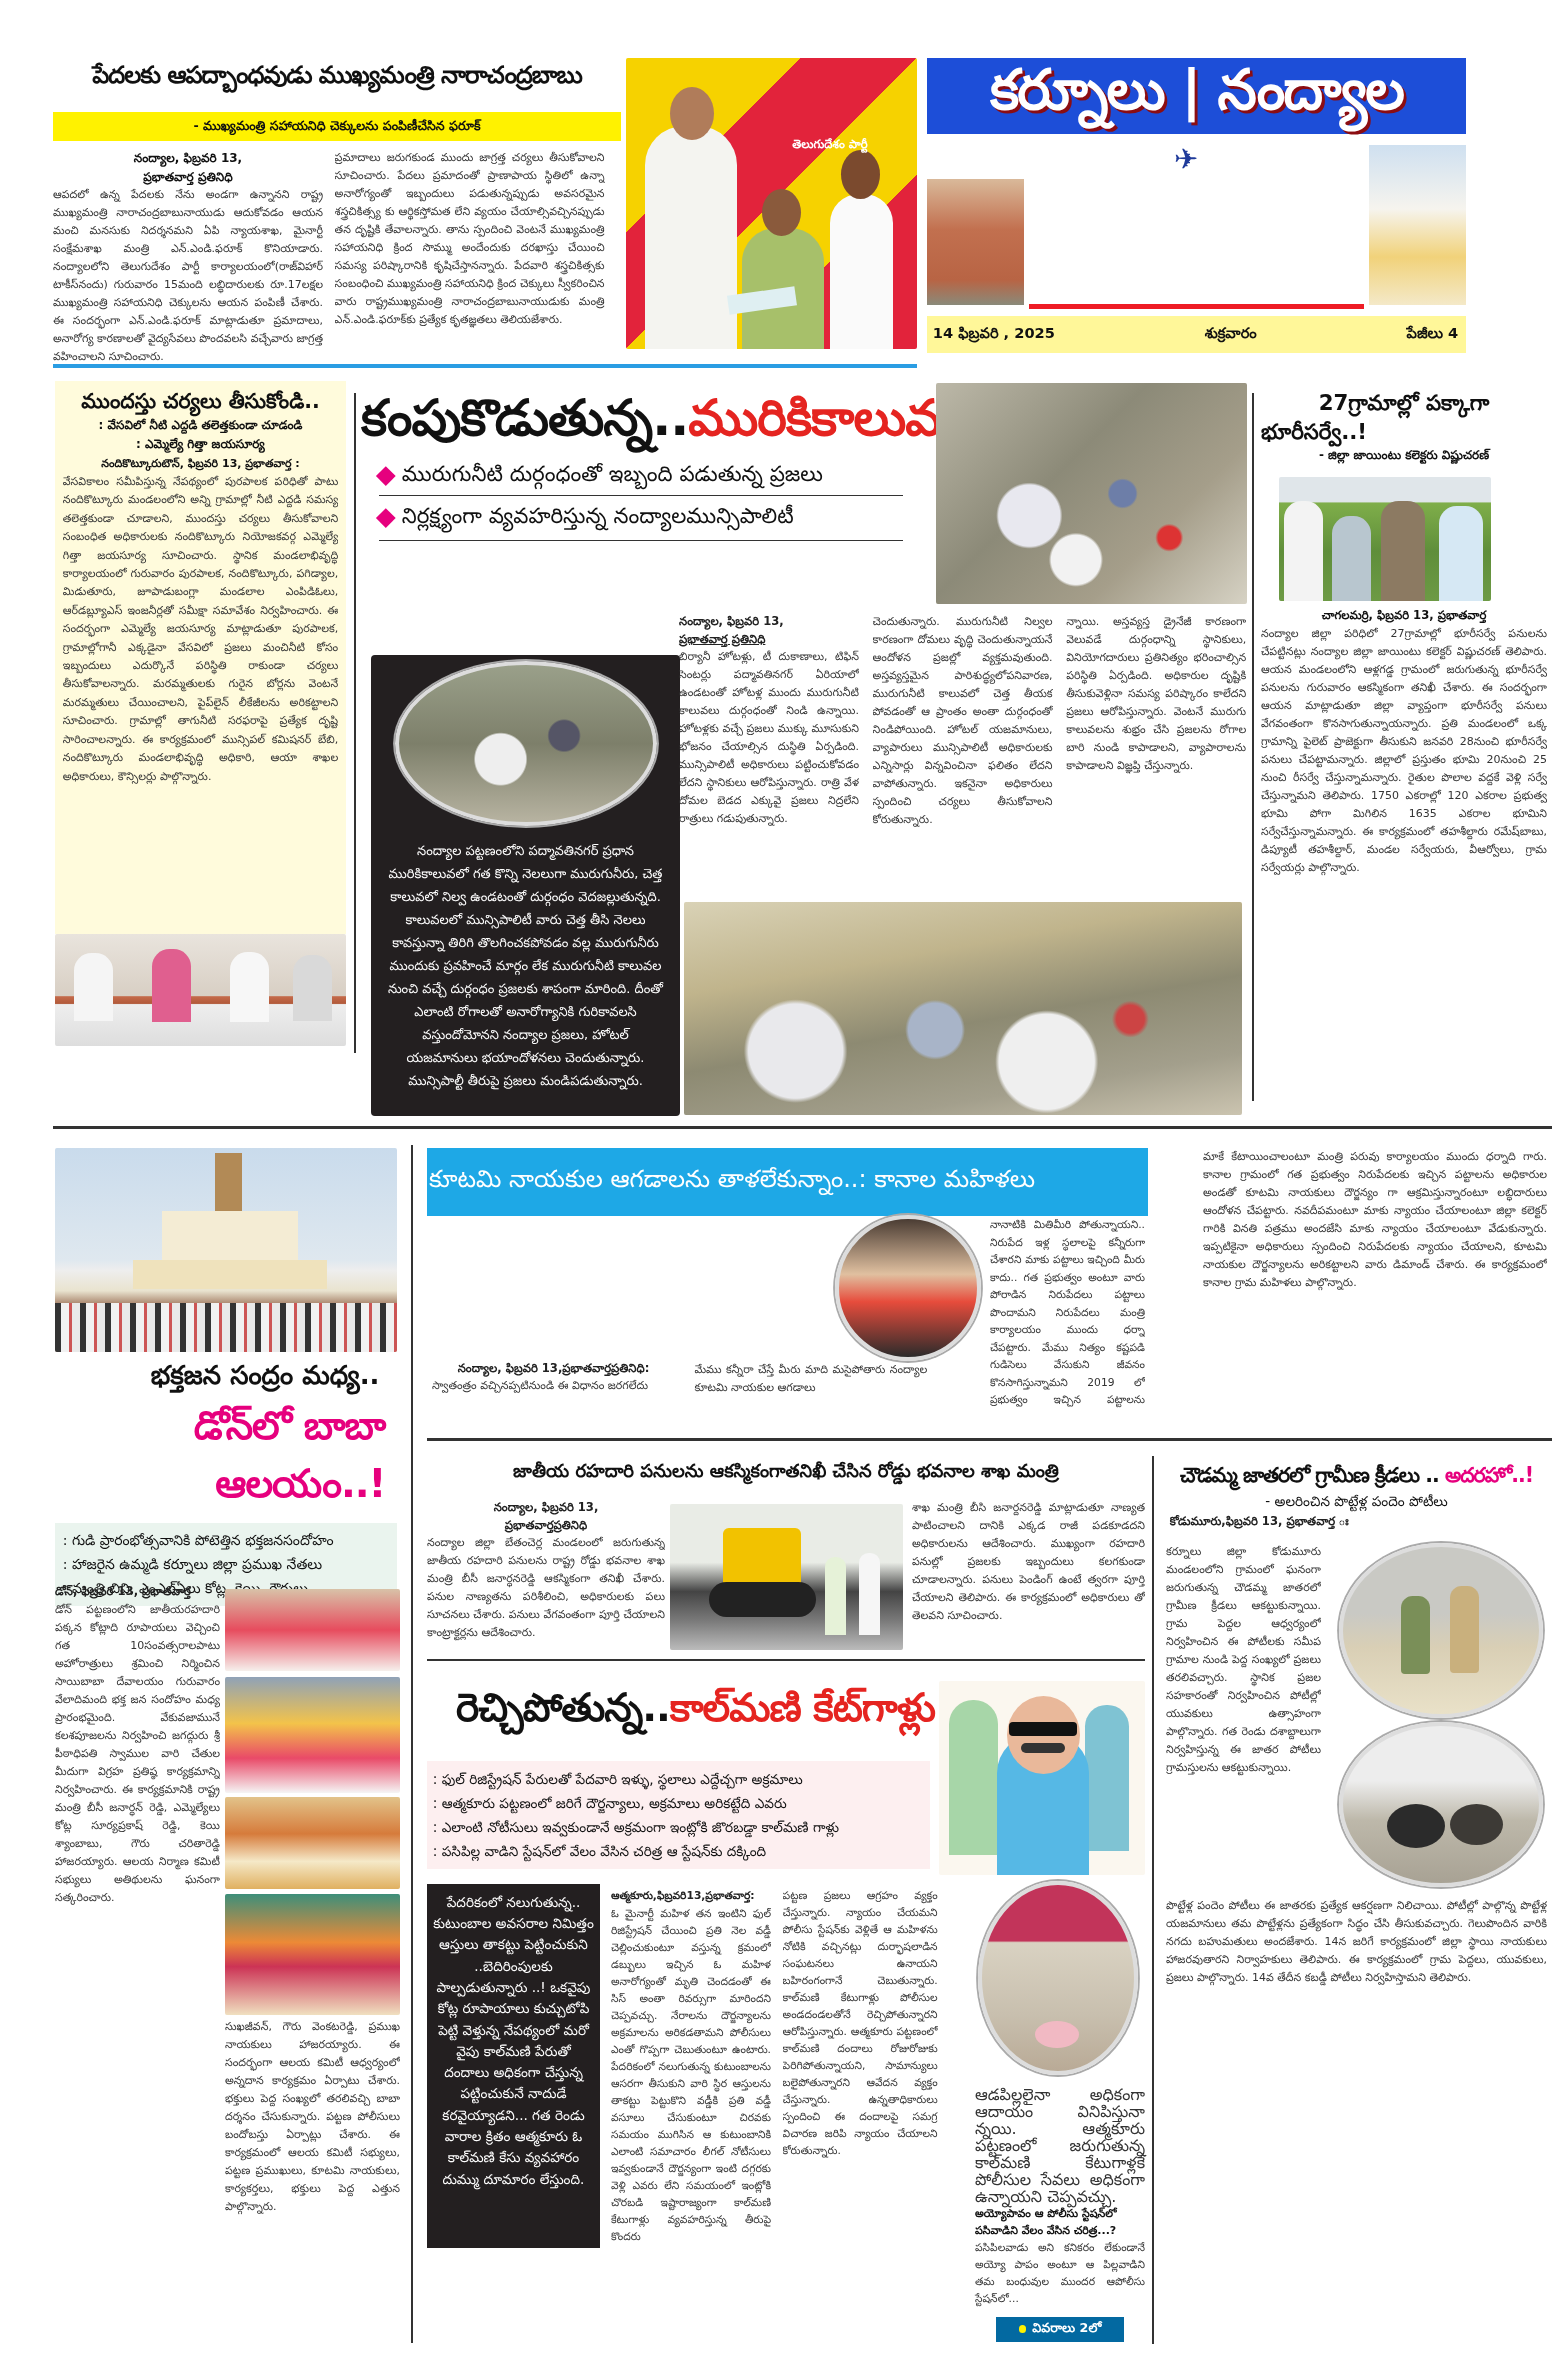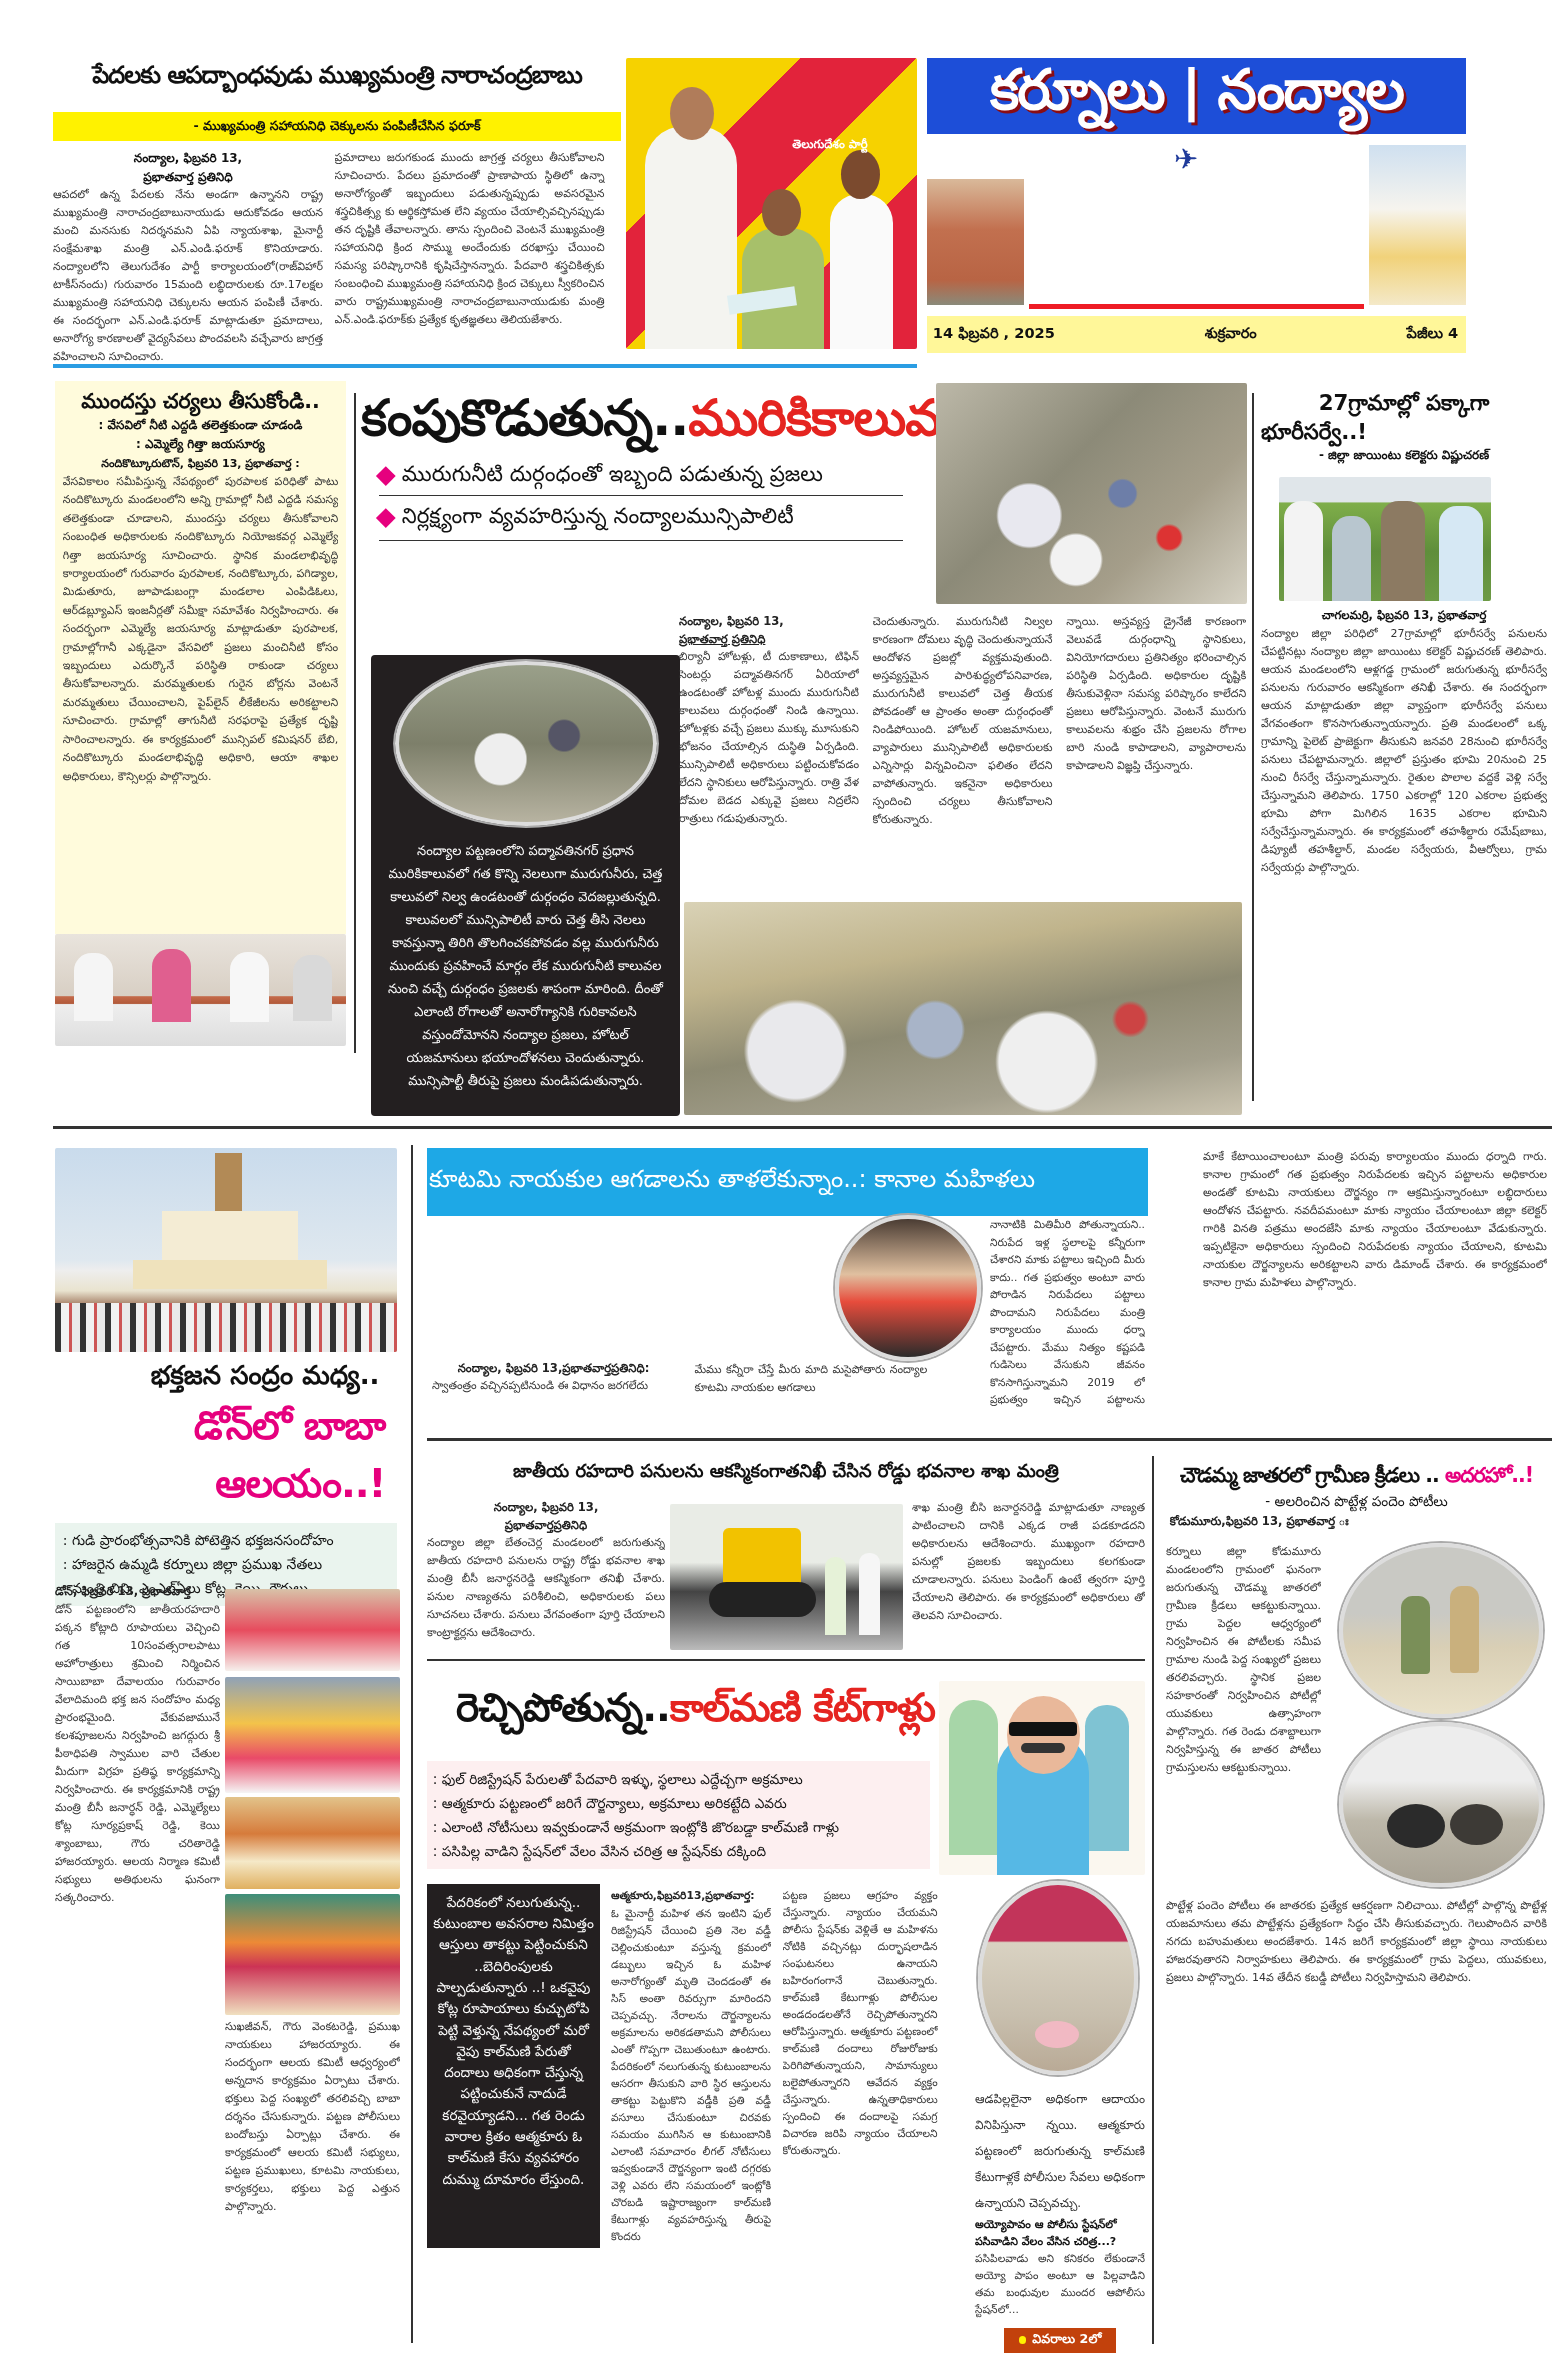--- a/index.html
+++ b/index.html
@@ -263,21 +263,21 @@
     <p class="col-text" style="height:359px;overflow:hidden;font-size:10.7px;line-height:17px">ఓ మైనార్టీ మహిళ తన ఇంటిని ఫుల్ రిజిస్ట్రేషన్ చేయించి ప్రతి నెల వడ్డీ చెల్లించుకుంటూ వస్తున్న క్రమంలో డబ్బులు ఇచ్చిన ఓ మహిళ అనారోగ్యంతో మృతి చెందడంతో ఈ సిస్ అంతా రివర్సుగా మారిందని చెప్పవచ్చు. నేరాలను దౌర్జన్యాలను అక్రమాలను అరికడతామని పోలీసులు ఎంతో గొప్పగా చెబుతుంటూ ఉంటారు. పేదరికంలో నలుగుతున్న కుటుంబాలను ఆసరగా తీసుకుని వారి స్థిర ఆస్తులను తాకట్టు పెట్టుకొని వడ్డీకి ప్రతి వడ్డీ వసూలు చేసుకుంటూ చిరవకు సమయం ముగిసిన ఆ కుటుంబానికి ఎలాంటి సమాచారం లీగల్ నోటీసులు ఇవ్వకుండానే దౌర్జన్యంగా ఇంటి దగ్గరకు వెళ్లి ఎవరు లేని సమయంలో ఇంట్లోకి చొరబడి ఇష్టారాజ్యంగా కాల్‌మణి కేటుగాళ్లు వ్యవహరిస్తున్న తీరుపై కొందరు</p>
   </div>
   <div style="width:155px">
     <p class="col-text" style="height:378px;overflow:hidden;font-size:10.7px;line-height:17px">పట్టణ ప్రజలు ఆగ్రహం వ్యక్తం చేస్తున్నారు. న్యాయం చేయమని పోలీసు స్టేషన్‌కు వెళ్లితే ఆ మహిళను నోటికి వచ్చినట్లు దుర్భాషలాడిన సంఘటనలు ఉనాయని బహిరంగంగానే చెబుతున్నారు. కాల్‌మణి కేటుగాళ్లు పోలీసుల అండదండలతోనే రెచ్చిపోతున్నారని ఆరోపిస్తున్నారు. ఆత్మకూరు పట్టణంలో కాల్‌మణి దందాలు రోజురోజుకు పెరిగిపోతున్నాయని, సామాన్యులు బలైపోతున్నారని ఆవేదన వ్యక్తం చేస్తున్నారు. ఉన్నతాధికారులు స్పందించి ఈ దందాలపై సమగ్ర విచారణ జరిపి న్యాయం చేయాలని కోరుతున్నారు.</p>
   </div>
 </div>
 <div class="circle-photo" style="left:978px;top:1881px;width:160px;height:194px;background:linear-gradient(#c2345a 0 30%,#d9d2c2 31%,#c8bfae 70%,#b9aa96)">
   <div style="position:absolute;left:53px;top:136px;width:44px;height:27px;background:#f1b9c3;border-radius:50%"></div>
 </div>
 <div class="abs" style="left:975px;top:2086px;width:170px">
-  <p class="col-text" style="font-size:12px;line-height:26px">ఆడపిల్లలైనా అధికంగా ఆదాయం వినిపిస్తునా న్నయి. ఆత్మకూరు పట్టణంలో జరుగుతున్న కాల్‌మణి కేటుగాళ్లకే పోలీసుల సేవలు అధికంగా ఉన్నాయని చెప్పవచ్చు.</p>
+  <p class="col-text" style="font-size:16px;line-height:17px">ఆడపిల్లలైనా అధికంగా ఆదాయం వినిపిస్తునా న్నయి. ఆత్మకూరు పట్టణంలో జరుగుతున్న కాల్‌మణి కేటుగాళ్లకే పోలీసుల సేవలు అధికంగా ఉన్నాయని చెప్పవచ్చు.</p>
   <p style="font-size:11px;line-height:17px;font-weight:bold;color:#111">అయ్యోపావం ఆ పోలీసు స్టేషన్‌లో పసివాడిని వేలం వేసిన చరిత్ర...?</p>
   <p class="col-text" style="font-size:10.7px;line-height:17px">పసిపిలవాడు అని కనికరం లేకుండానే అయ్యో పాపం అంటూ ఆ పిల్లవాడిని తమ బంధువుల ముందర ఆపోలీసు స్టేషన్‌లో...</p>
-  <div style="margin:9.7px auto 0;width:112px;height:25px;background:#c2410c;display:flex;align-items:center;justify-content:center;gap:5.8px">
+  <div style="margin:9.7px auto 0;width:128px;height:25px;background:#0369a1;display:flex;align-items:center;justify-content:center;gap:5.8px">
     <span style="width:7.8px;height:7.8px;border-radius:50%;background:#fff200;display:inline-block"></span>
     <span style="color:#fff;font-size:12.6px;font-weight:bold">వివరాలు 2లో</span>
   </div>
 </div>
 
 
 </body></html>

